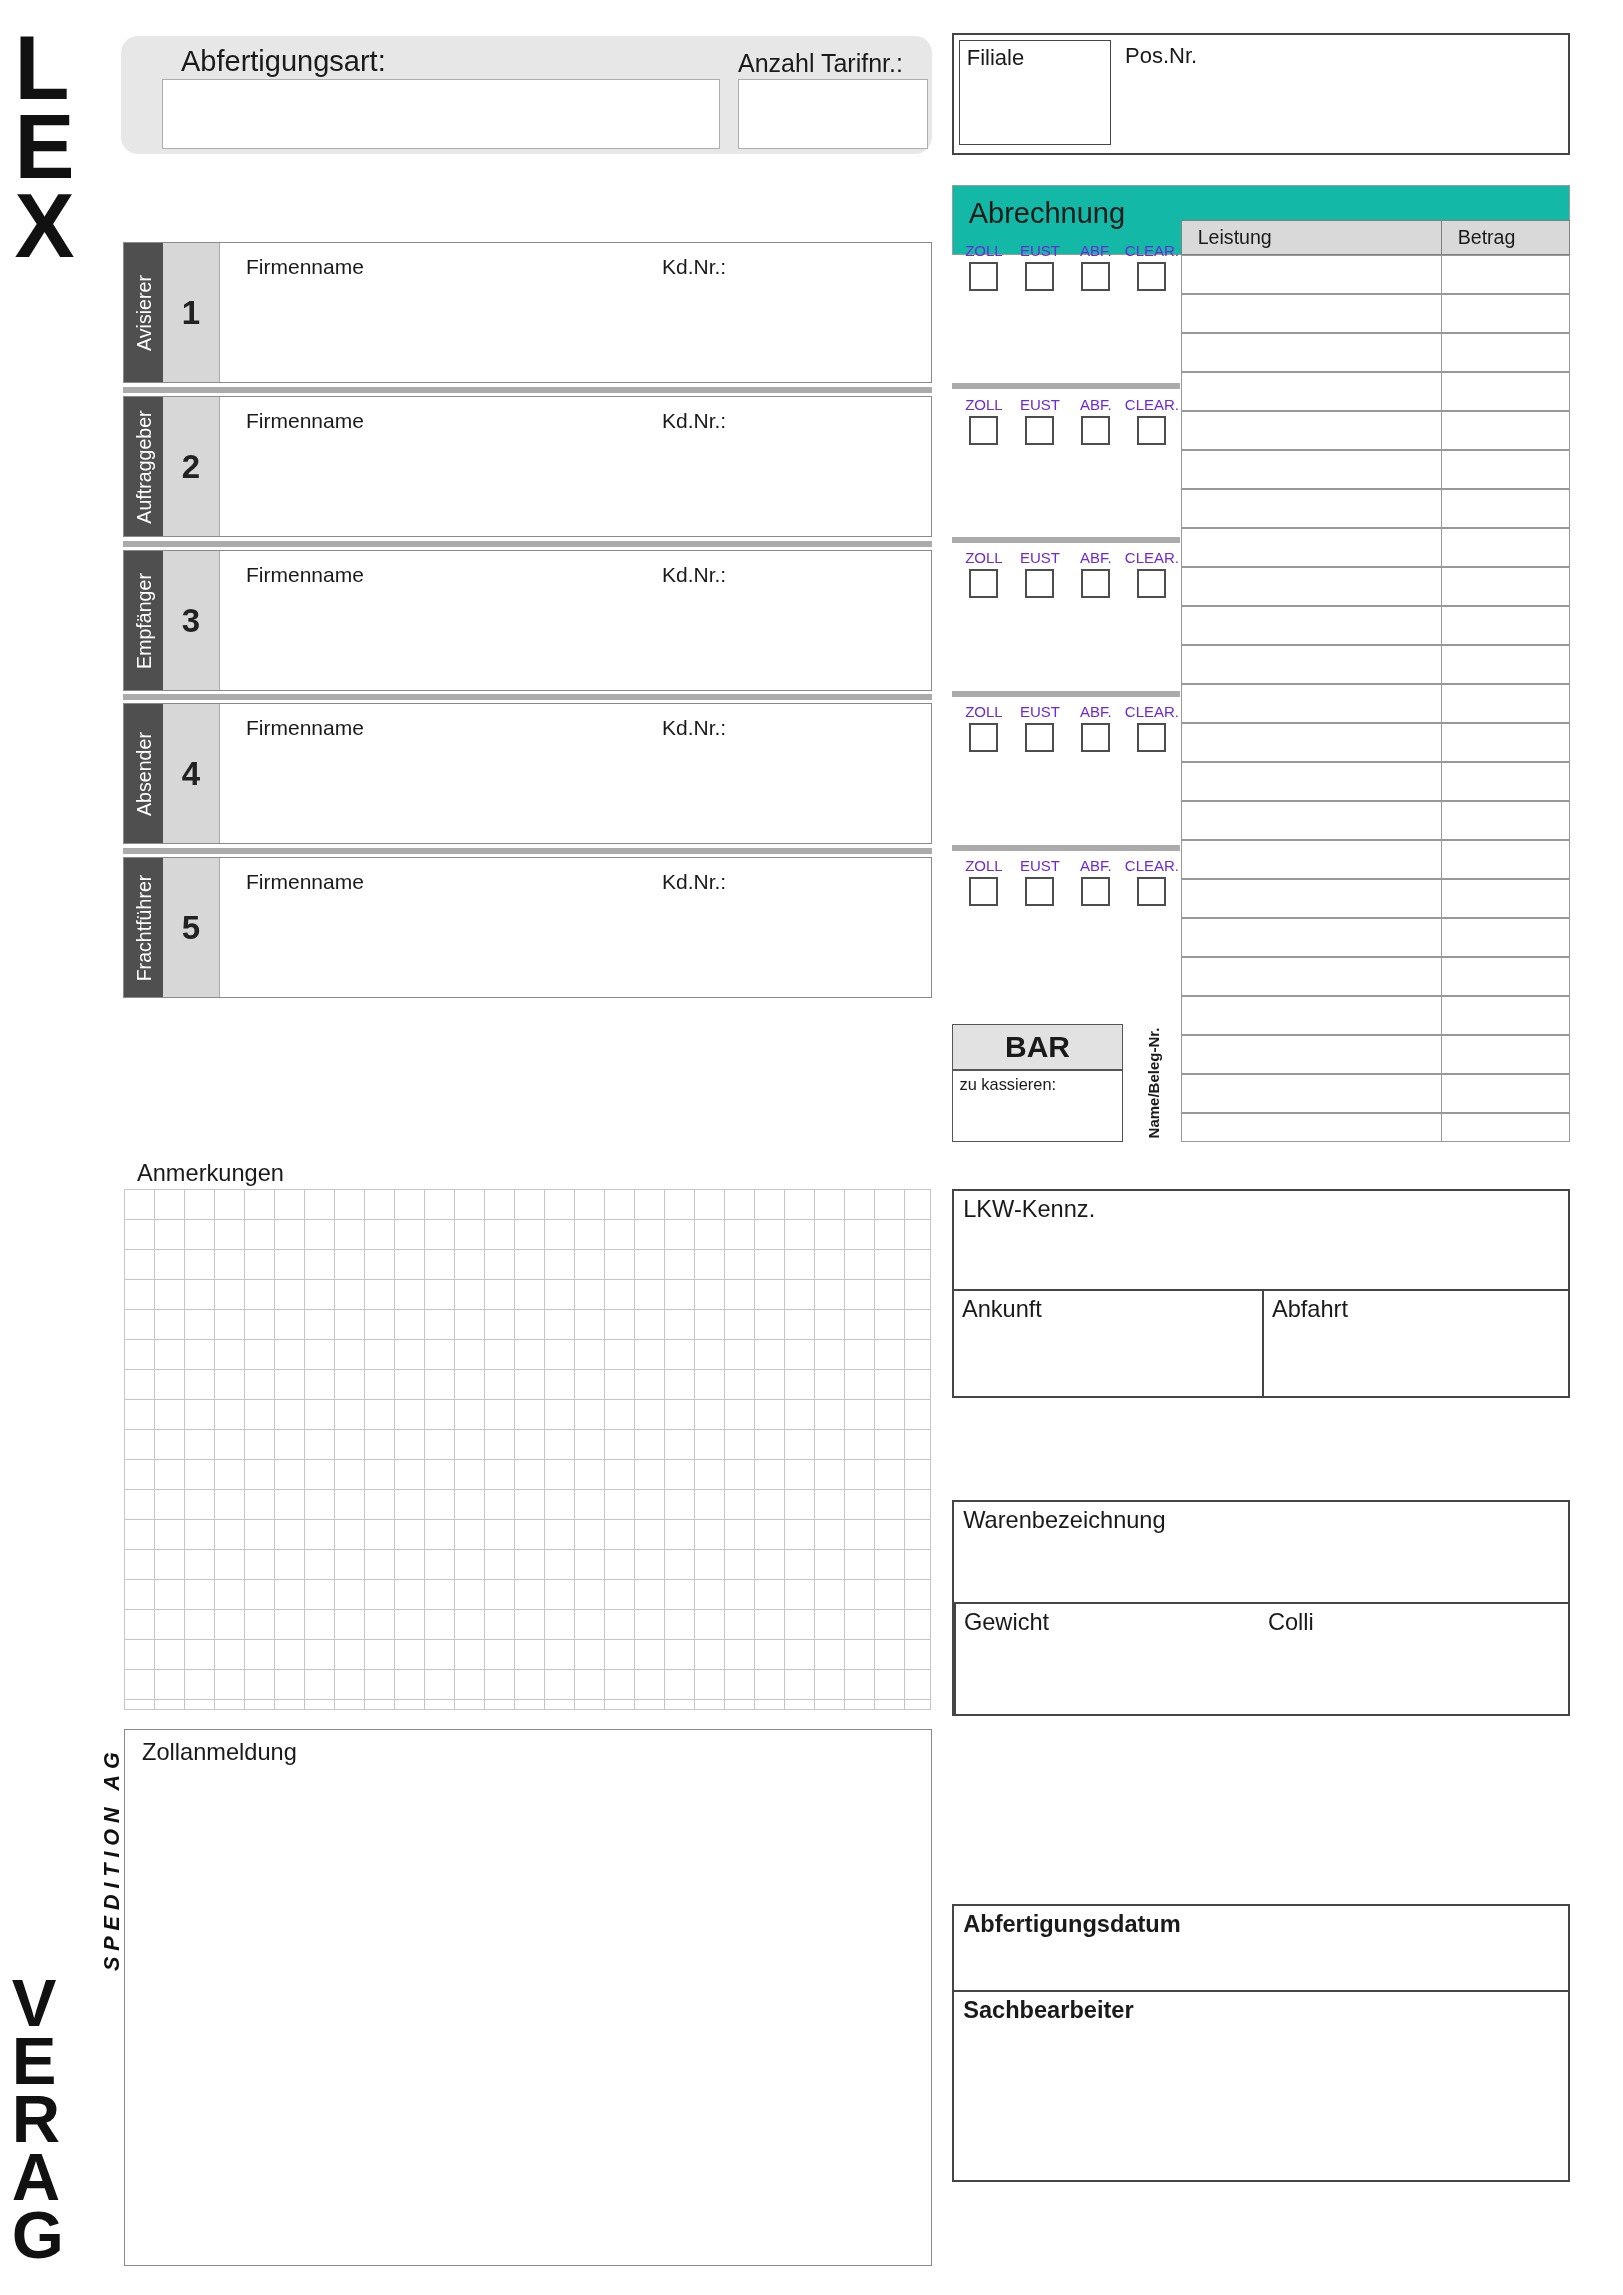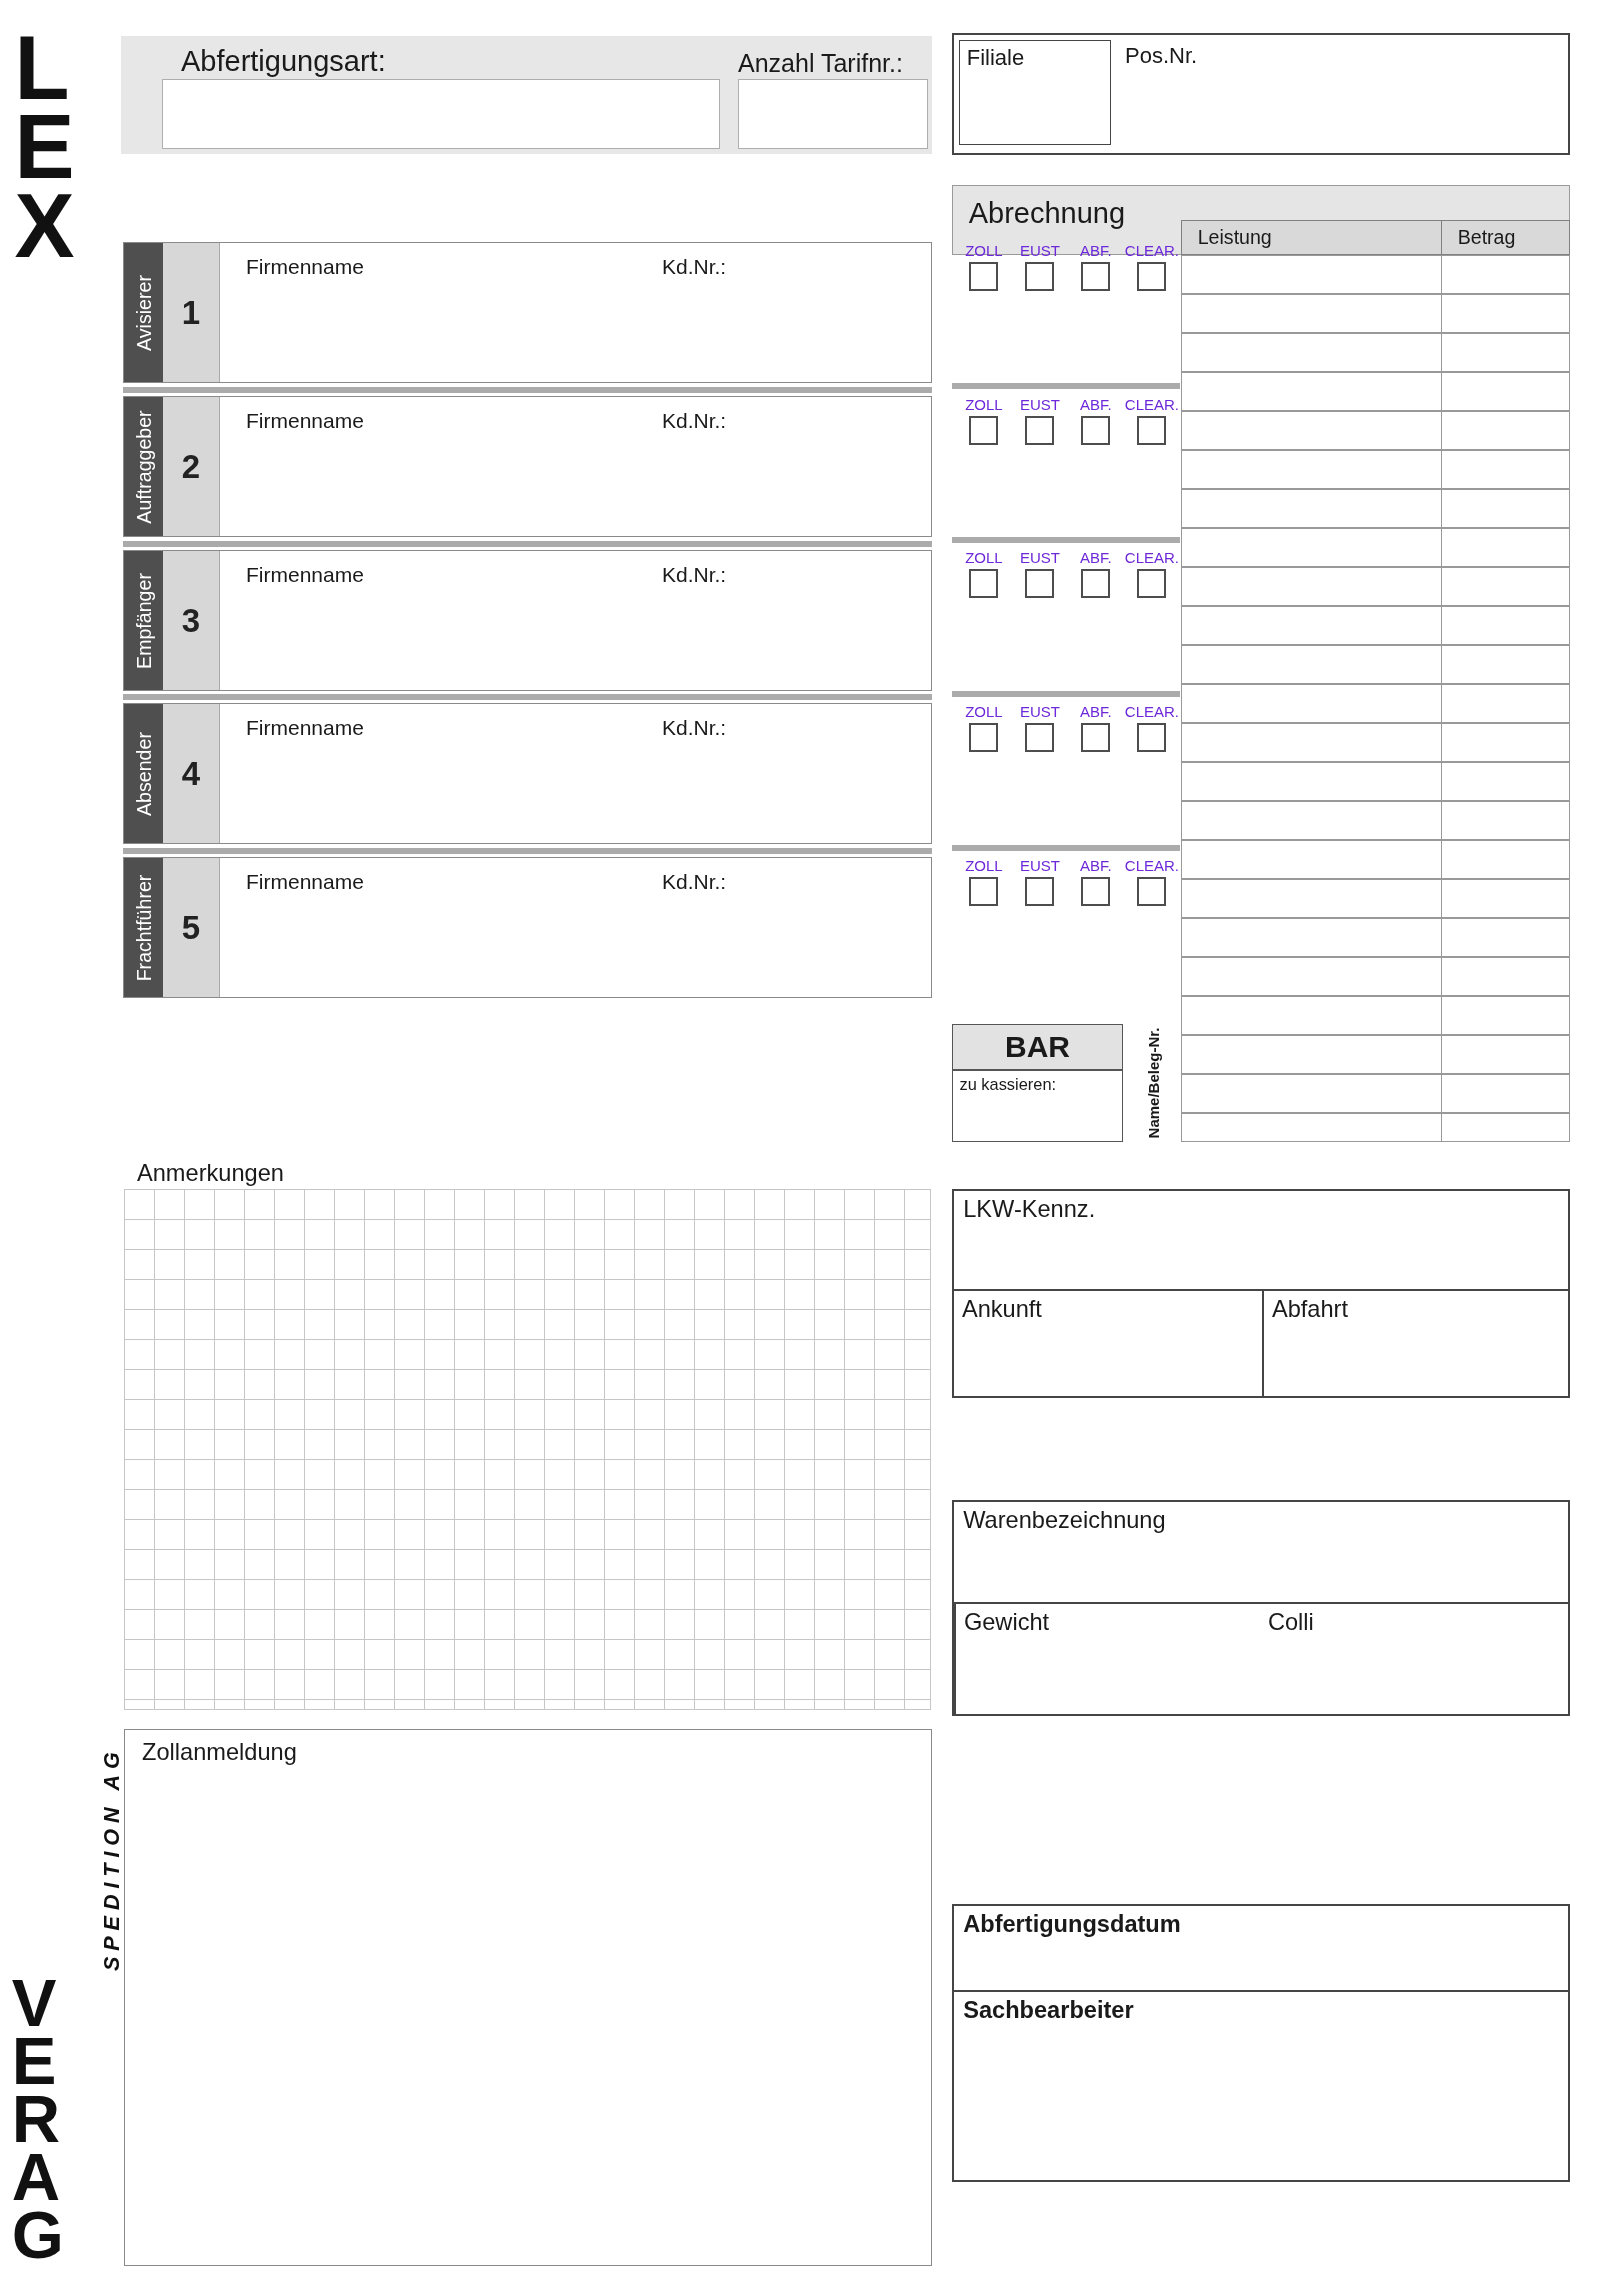--- a/index.html
+++ b/index.html
@@ -8,35 +8,35 @@
 
   
   .lex{position:absolute;left:14.4px;top:29px;font-weight:800;font-size:90px;line-height:79px;color:#111;}
   .lex span{display:block;}
   .verag{position:absolute;left:11.8px;top:1974px;font-weight:800;font-size:67px;line-height:58px;color:#111;}
   .verag span{display:block;}
   .spedition{position:absolute;left:99px;top:1971px;transform-origin:0 0;transform:rotate(-90deg);
              white-space:nowrap;font-style:italic;font-weight:700;font-size:21.6px;letter-spacing:5.9px;color:#111;}
 
   
-  .topband{position:absolute;left:121px;top:36px;width:811px;height:118px;background:#e7e7e7;}
+  .topband{position:absolute;left:121px;top:36px;width:811px;height:118px;background:#e7e7e7;border-radius:17px;}
   .abf-label{position:absolute;left:60px;top:9.2px;font-size:29px;}
   .abf-input{position:absolute;left:41px;top:43px;width:556px;height:68px;background:#fff;border:1.3px solid #aeaeae;}
   .anz-label{position:absolute;left:617px;top:13px;font-size:25px;}
   .anz-input{position:absolute;left:617px;top:43px;width:188px;height:68px;background:#fff;border:1.3px solid #aeaeae;}
 
   
   .filiale-box{position:absolute;left:952px;top:33px;width:618px;height:122px;border:2px solid #454545;background:#fff;box-sizing:border-box;}
   .filiale-inner{position:absolute;left:5.2px;top:5.2px;width:152px;height:105px;border:1.3px solid #454545;box-sizing:border-box;}
   .filiale-inner .cell-label{position:absolute;left:6.5px;top:3.9px;font-size:22px;}
   .posnr-label{position:absolute;left:171px;top:7.9px;font-size:22px;}
 
   
   .abrcol{position:absolute;left:952px;top:185px;width:618px;height:957px;}
-  .abr-header{position:absolute;left:0;top:0;width:618px;height:70px;background:#e5e5e5;border:1.3px solid #9a9a9a;box-sizing:border-box;}
+  .abr-header{position:absolute;left:0;top:0;width:618px;height:70px;background:#14b8a6;border:1.3px solid #9a9a9a;box-sizing:border-box;}
   .abr-title{position:absolute;left:15.7px;top:10.5px;font-size:29px;}
   .hcell{position:absolute;top:35px;height:35px;background:#d9d9d9;border:1.3px solid #808080;box-sizing:border-box;
          display:flex;align-items:center;padding-left:15.7px;font-size:19.6px;}
   .lei-cell{left:229px;width:262px;}
   .bet-cell{left:489px;width:129px;}
   .abr-table{position:absolute;left:229px;top:70px;width:389px;height:887px;border:1.3px solid #999;box-sizing:border-box;
              background-image:repeating-linear-gradient(to bottom,#fff 0px,#fff 37px,#999 37px,#999 39px);}
   .abr-div{position:absolute;left:259px;top:0;bottom:0;width:1.3px;background:#999;}
   .cbg{position:absolute;left:3.9px;width:225px;display:flex;}
   .cb{width:56px;display:flex;flex-direction:column;align-items:center;}

